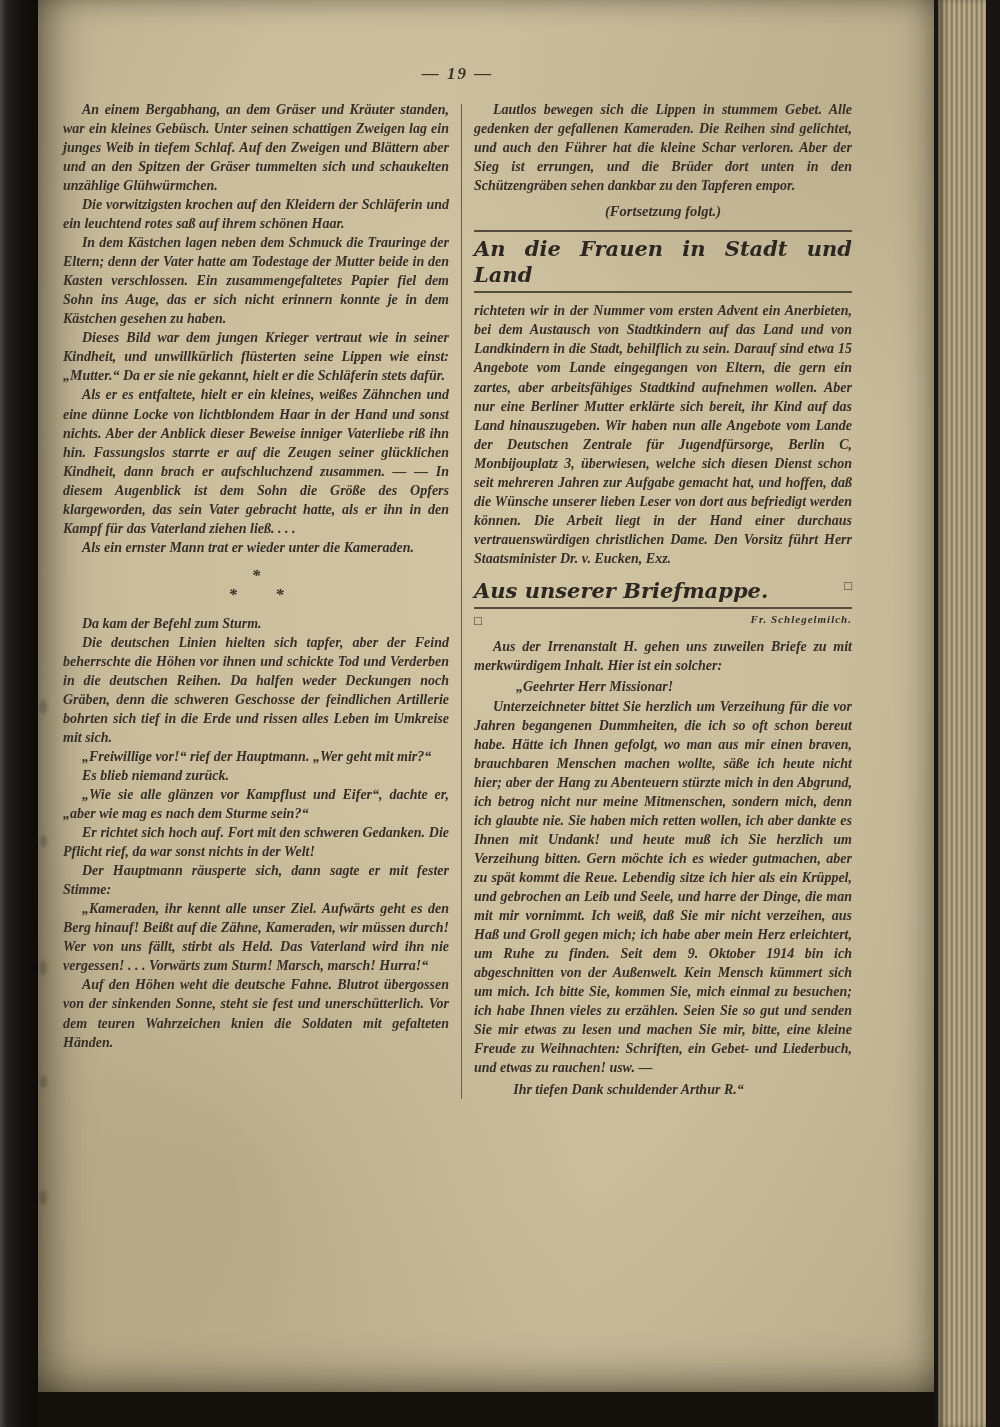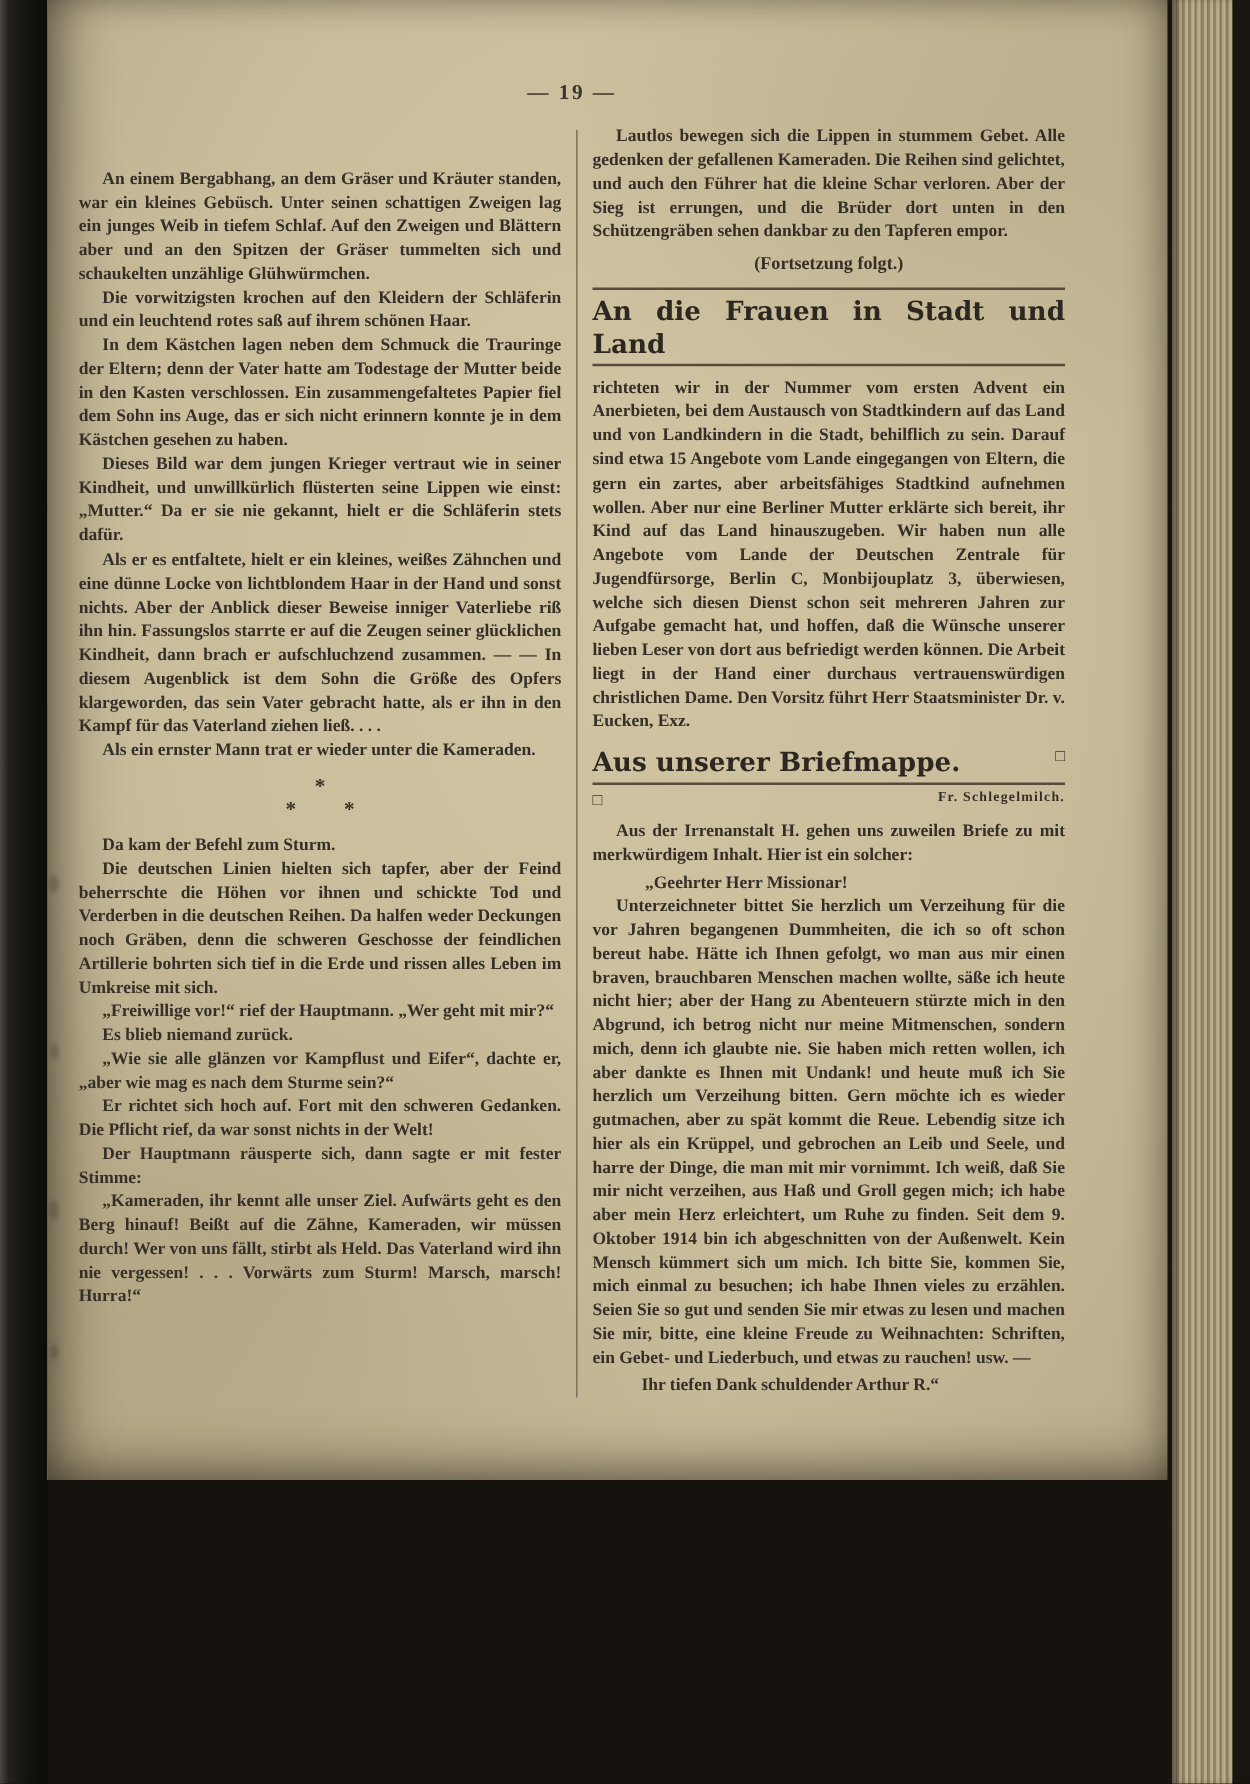--- a/index.html
+++ b/index.html
@@ -19,48 +19,49 @@
 
   
   .page-stack { position:absolute; right:0; top:0; width:66px; height:100%; background:#171411; }
   .stack-stripes {
     position:absolute; left:4px; top:0; width:48px; height:100%;
     background:repeating-linear-gradient(90deg,#b2a481 0px,#c0b28e 2px,#877a5d 3px,#9a8d6d 5px);
     box-shadow:inset 6px 0 8px -4px rgba(0,0,0,.7);
   }
 
   .paper {
-    position:absolute; left:38px; top:0; width:896px; height:1184px;
+    position:absolute; left:38px; top:0; width:896px; height:1392px;
     background:
       radial-gradient(ellipse 60% 40% at 20% 85%, rgba(120,100,60,.18), transparent 70%),
       radial-gradient(ellipse 50% 30% at 80% 10%, rgba(120,100,60,.12), transparent 70%),
       radial-gradient(ellipse at 50% 40%, #d0c4a3 0%, #c9bd9c 55%, #b9ad8c 95%);
     box-shadow:
       inset 30px 0 45px -22px rgba(20,15,5,.55),
       inset -22px 0 32px -18px rgba(20,15,5,.38),
       inset 0 -34px 45px -26px rgba(20,15,5,.45),
       inset 0 18px 30px -22px rgba(20,15,5,.25);
     overflow:hidden;
     box-sizing:border-box;
     padding:64px 82px 0 25px;
     color:#352f27;
+    font-style:italic;
   }
 
   .smudge {
     position:absolute; background:rgba(60,50,35,.30);
     border-radius:50%; filter:blur(1.5px);
   }
 
   .pagenum {
     text-align:center; font-weight:bold; font-size:17px;
     letter-spacing:2px; color:#3a342b; margin-bottom:16px;
   }
 
   .columns { display:flex; align-items:stretch; }
-  .col-left  { width:386px;margin-top:34px; }
+  .col-left  { width:386px; }
   .divider   { width:1px; background:#6a6050; margin:4px 12px 0 12px; }
   .col-right { flex:1; }
 
   .para {
     margin:0; text-indent:1.35em;
     font-size:14px; line-height:1.36;
     text-align:justify; font-weight:700;
     color:#352f27;
   }
   .noindent-first p:first-child { text-indent:0; }
@@ -121,20 +122,21 @@
       </div>
       <div class="textflow">
           <p class="para">Da kam der Befehl zum Sturm.</p>
           <p class="para">Die deutschen Linien hielten sich tapfer, aber der Feind beherrschte die Höhen vor ihnen und schickte Tod und Verderben in die deutschen Reihen. Da halfen weder Deckungen noch Gräben, denn die schweren Geschosse der feindlichen Artillerie bohrten sich tief in die Erde und rissen alles Leben im Umkreise mit sich.</p>
           <p class="para">„Freiwillige vor!“ rief der Hauptmann. „Wer geht mit mir?“</p>
           <p class="para">Es blieb niemand zurück.</p>
           <p class="para">„Wie sie alle glänzen vor Kampflust und Eifer“, dachte er, „aber wie mag es nach dem Sturme sein?“</p>
           <p class="para">Er richtet sich hoch auf. Fort mit den schweren Gedanken. Die Pflicht rief, da war sonst nichts in der Welt!</p>
           <p class="para">Der Hauptmann räusperte sich, dann sagte er mit fester Stimme:</p>
           <p class="para">„Kameraden, ihr kennt alle unser Ziel. Aufwärts geht es den Berg hinauf! Beißt auf die Zähne, Kameraden, wir müssen durch! Wer von uns fällt, stirbt als Held. Das Vaterland wird ihn nie vergessen! . . . Vorwärts zum Sturm! Marsch, marsch! Hurra!“</p>
+          <p class="para">Auf den Höhen weht die deutsche Fahne. Blutrot übergossen von der sinkenden Sonne, steht sie fest und unerschütterlich. Vor dem teuren Wahrzeichen knien die Soldaten mit gefalteten Händen.</p>
         </div>
     </div>
 
     <div class="divider"></div>
 
     <div class="col-right">
 
       <div class="textflow">
           <p class="para">Lautlos bewegen sich die Lippen in stummem Gebet. Alle gedenken der gefallenen Kameraden. Die Reihen sind gelichtet, und auch den Führer hat die kleine Schar verloren. Aber der Sieg ist errungen, und die Brüder dort unten in den Schützengräben sehen dankbar zu den Tapferen empor.</p>
         </div>

